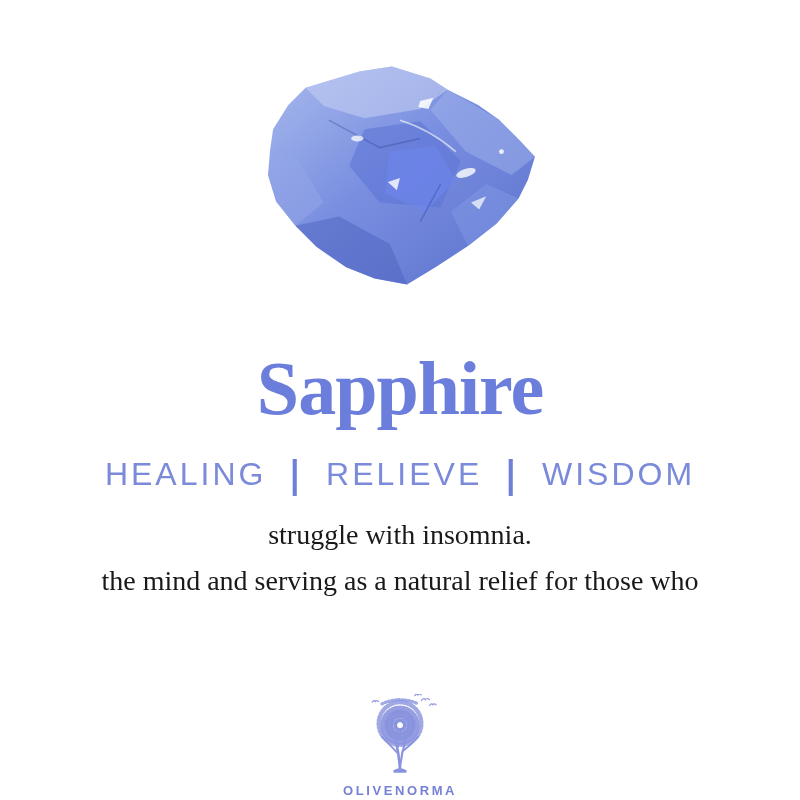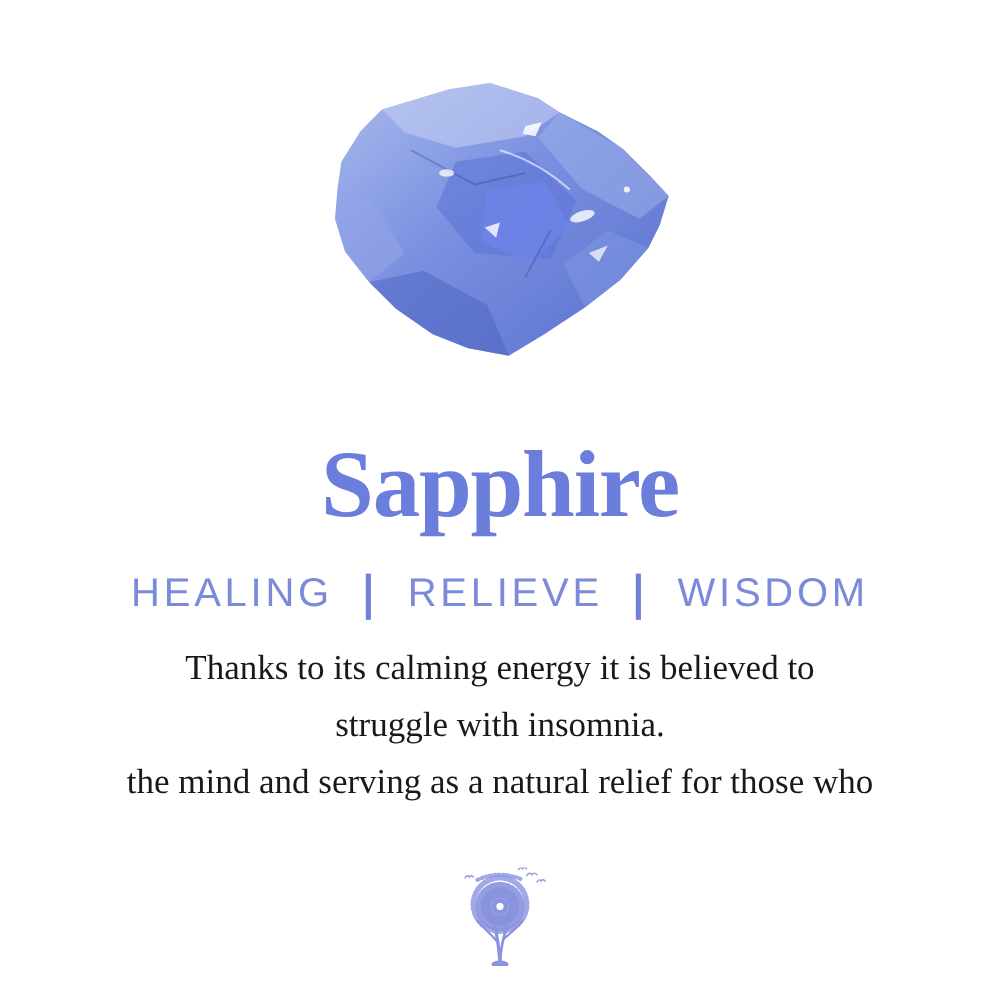--- a/index.html
+++ b/index.html
@@ -142,21 +142,20 @@
 
   <div class="tagline">
     <span>HEALING</span>
     <span class="sep">|</span>
     <span>RELIEVE</span>
     <span class="sep">|</span>
     <span>WISDOM</span>
   </div>
 
   <div class="description">
-    <div>Thanks to its calming energy it is believed to</div>
     <div>struggle with insomnia.</div>
     <div>the mind and serving as a natural relief for those who</div>
   </div>
 
   <div class="brand">
     <span class="logo">
       <svg viewBox="0 0 120 100">
         <g stroke="#8a94de" fill="none" stroke-linecap="round">
 
           <circle cx="60" cy="38" r="6" stroke-width="5" stroke-dasharray="1.2 2.6"></circle>
@@ -177,15 +176,16 @@
             <path d="M86,8 c2,-3 4,-3 5,-1 c1,-2 3,-2 5,0"></path>
             <path d="M96,14 c1.6,-2.4 3.2,-2.4 4,-0.8 c0.8,-1.6 2.4,-1.6 4,0"></path>
             <path d="M78,2 c1.6,-2.4 3.2,-2.4 4,-0.8 c0.8,-1.6 2.4,-1.6 4,0"></path>
             <path d="M26,10 c1.6,-2.4 3.2,-2.4 4,-0.8 c0.8,-1.6 2.4,-1.6 4,0"></path>
           </g>
         </g>
 
         <path d="M52,93 Q60,88 68,93 L68,96 L52,96 Z" fill="#8a94de"></path>
       </svg>
     </span>
+    <div class="brand-name">OLIVENORMA</div>
   </div>
 
 </div>
 
 </body></html>

